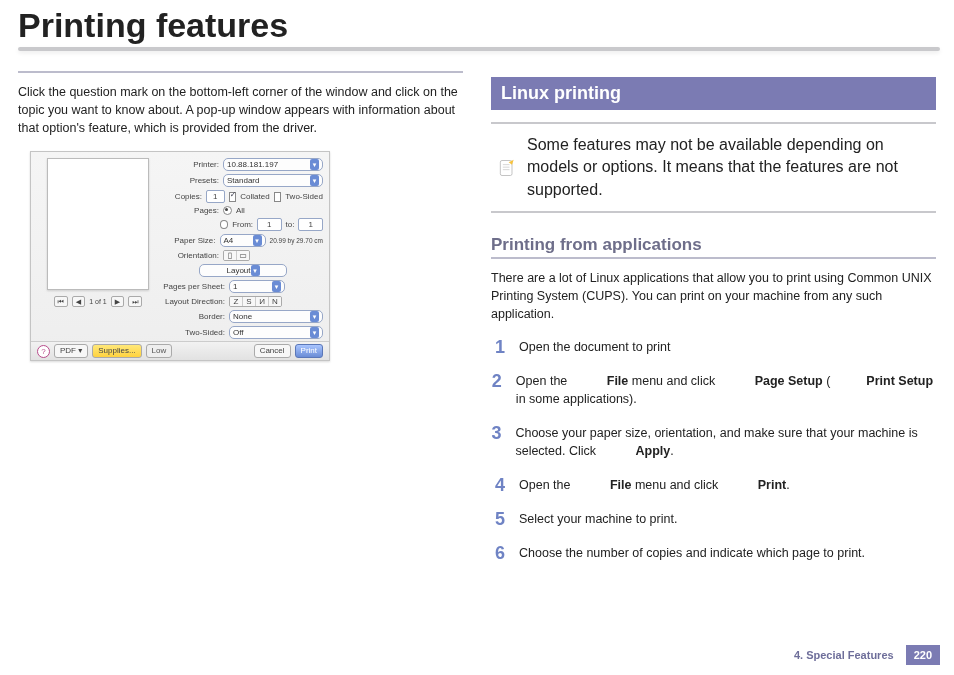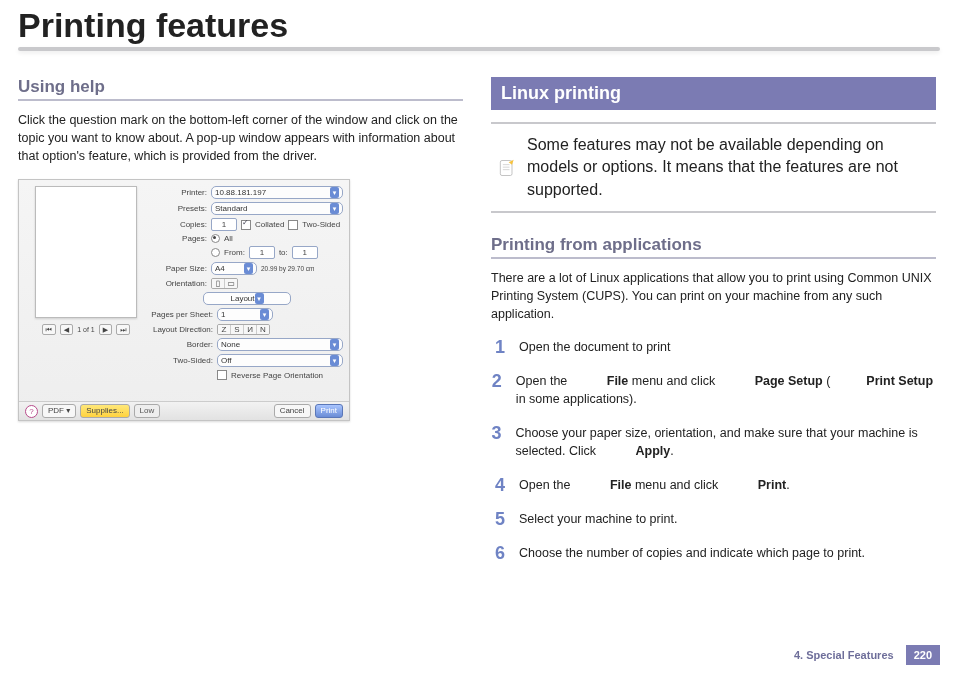--- a/index.html
+++ b/index.html
@@ -53,24 +53,25 @@
     margin-bottom: 14px;
   }
 
   
   .dialog-shot {
     border: 1px solid #c4c4c4;
     background: linear-gradient(#f5f5f5,#eeeeee);
     width: 290px;
     height: 200px;
     position: relative;
-    padding: 20px;
+    padding: 4px;
     box-shadow: 0 1px 2px rgba(0,0,0,0.15);
     font-size: 8px;
     color: #444;
+    margin-left: 12px;
   }
   .dlg-left {
     position: absolute;
     left: 8px; top: 6px;
     width: 118px;
   }
   .preview {
     width: 100px; height: 130px;
     background: #fff;
     border: 1px solid #bbb;
@@ -209,21 +210,20 @@
 </style>
 </head>
 <body>
 
 <div class="page-title">Printing features</div>
 <div class="title-underline"></div>
 
 <div class="columns">
 
   <div class="col">
-    <div class="sub-head">Using help</div>
     <div class="sub-rule"></div>
     <div class="para">Click the question mark on the bottom-left corner of the window and click on the topic you want to know about. A pop-up window appears with information about that option's feature, which is provided from the driver.</div>
 
     <div class="dialog-shot">
       <div class="dlg-left">
         <div class="preview"></div>
         <div class="pg-controls">
           <span class="mini-btn">⏮</span>
           <span class="mini-btn">◀</span>
           <span>1 of 1</span>

